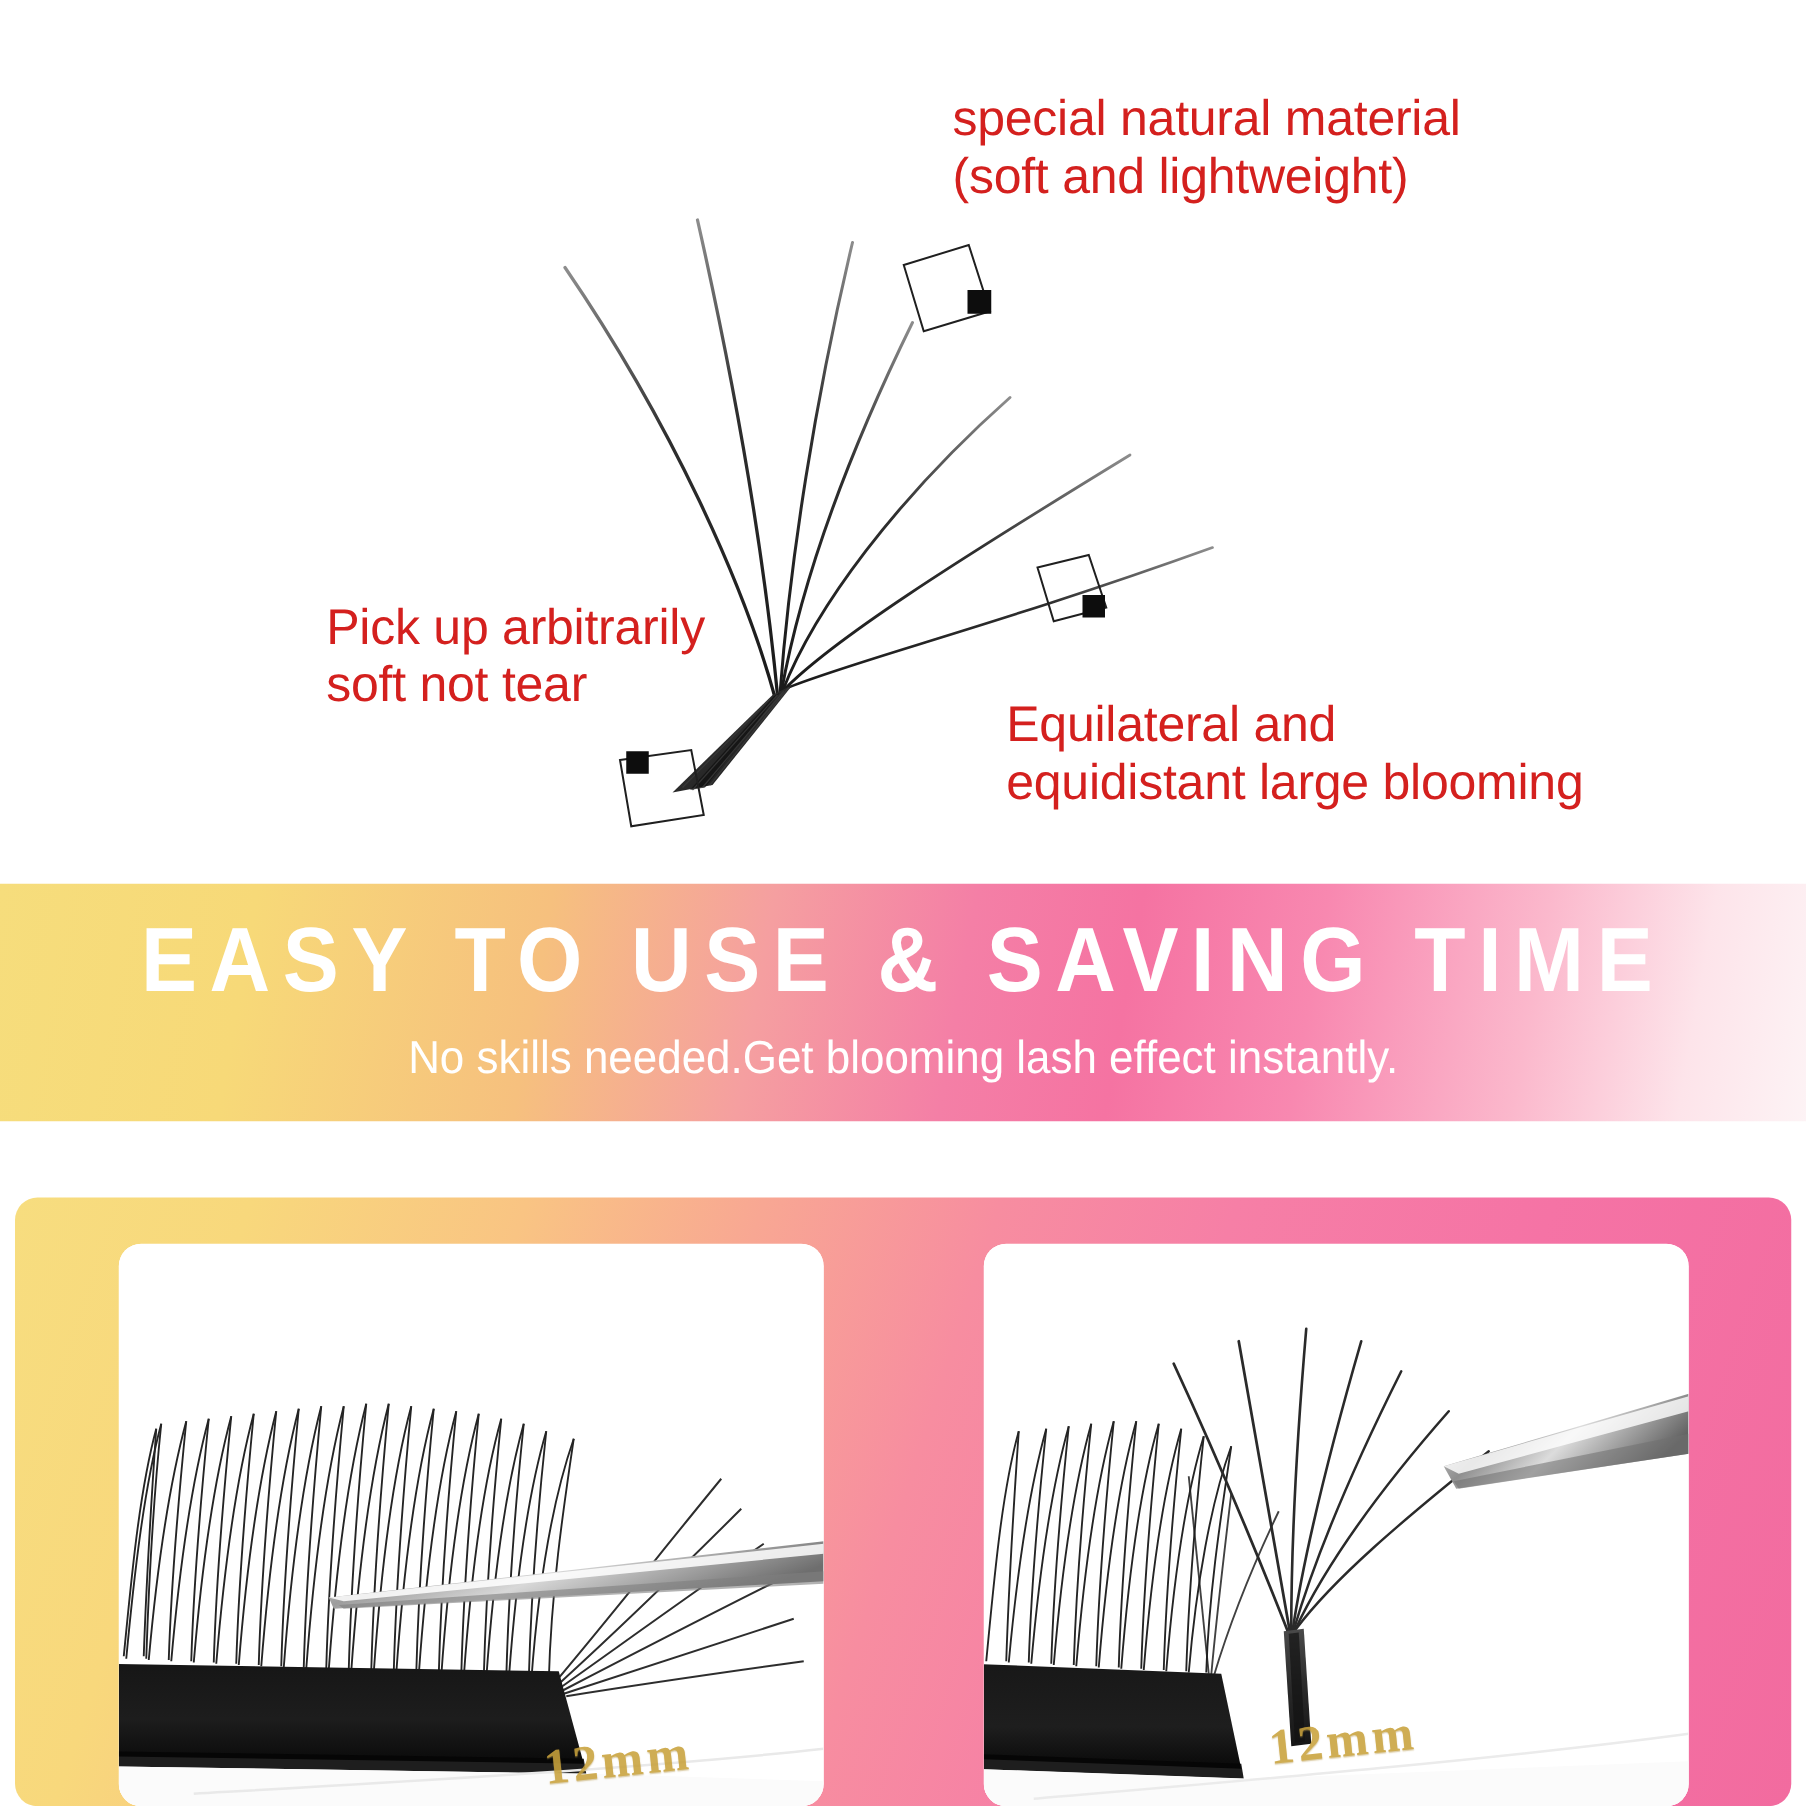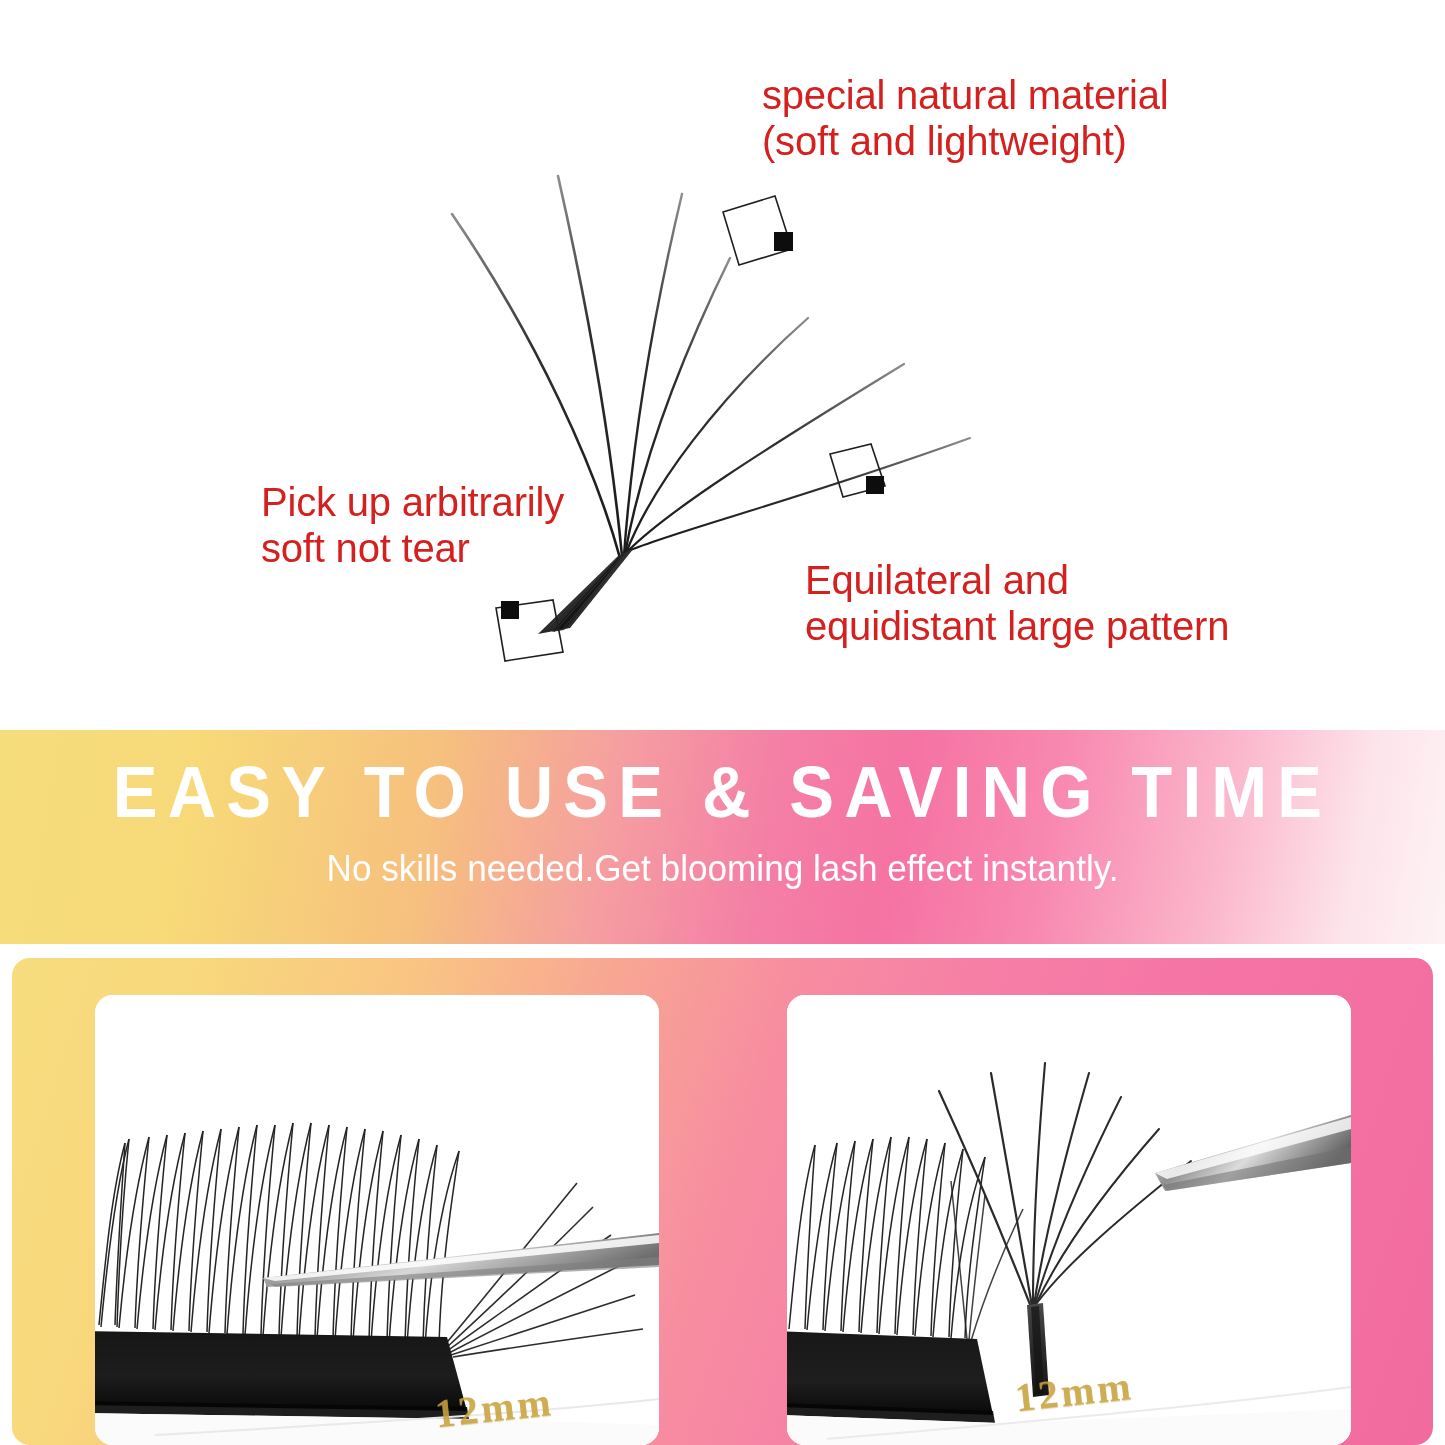--- a/index.html
+++ b/index.html
@@ -37,23 +37,23 @@
     letter-spacing: -0.2px;
     white-space: pre-line;
   }
   .callout-material { left: 744px; top: 72px; }
   .callout-pick     { left: 243px; top: 479px; }
   .callout-equi     { left: 787px; top: 557px; }
 
   
   .banner {
     position: absolute;
-    left: 0; top: 730px;
-    width: 1445px;
-    height: 214px;
+    left: 0; top: 707px;
+    width: 1445px;
+    height: 190px;
     background: linear-gradient(100deg,
         #f6dd7c 0%,
         #f7d978 14%,
         #f6c07e 30%,
         #f59fa0 42%,
         #f47fa6 53%,
         #f573a2 62%,
         #f888b0 72%,
         #fbb8cc 84%,
         #fde4ea 93%,
@@ -186,21 +186,21 @@
     </g>
   </svg>
 
   <div class="callout callout-material">special natural material
 (soft and lightweight)</div>
 
   <div class="callout callout-pick">Pick up arbitrarily
 soft not tear</div>
 
   <div class="callout callout-equi">Equilateral and
-equidistant large pattern</div>
+equidistant large blooming</div>
 </div>
 
 <div class="banner">
   <div class="banner-title">EASY TO USE &amp; SAVING TIME</div>
   <div class="banner-subtitle">No skills needed.Get blooming lash effect instantly.</div>
 </div>
 
 <div class="bottom-panel">
 
   <div class="photo-card left">

